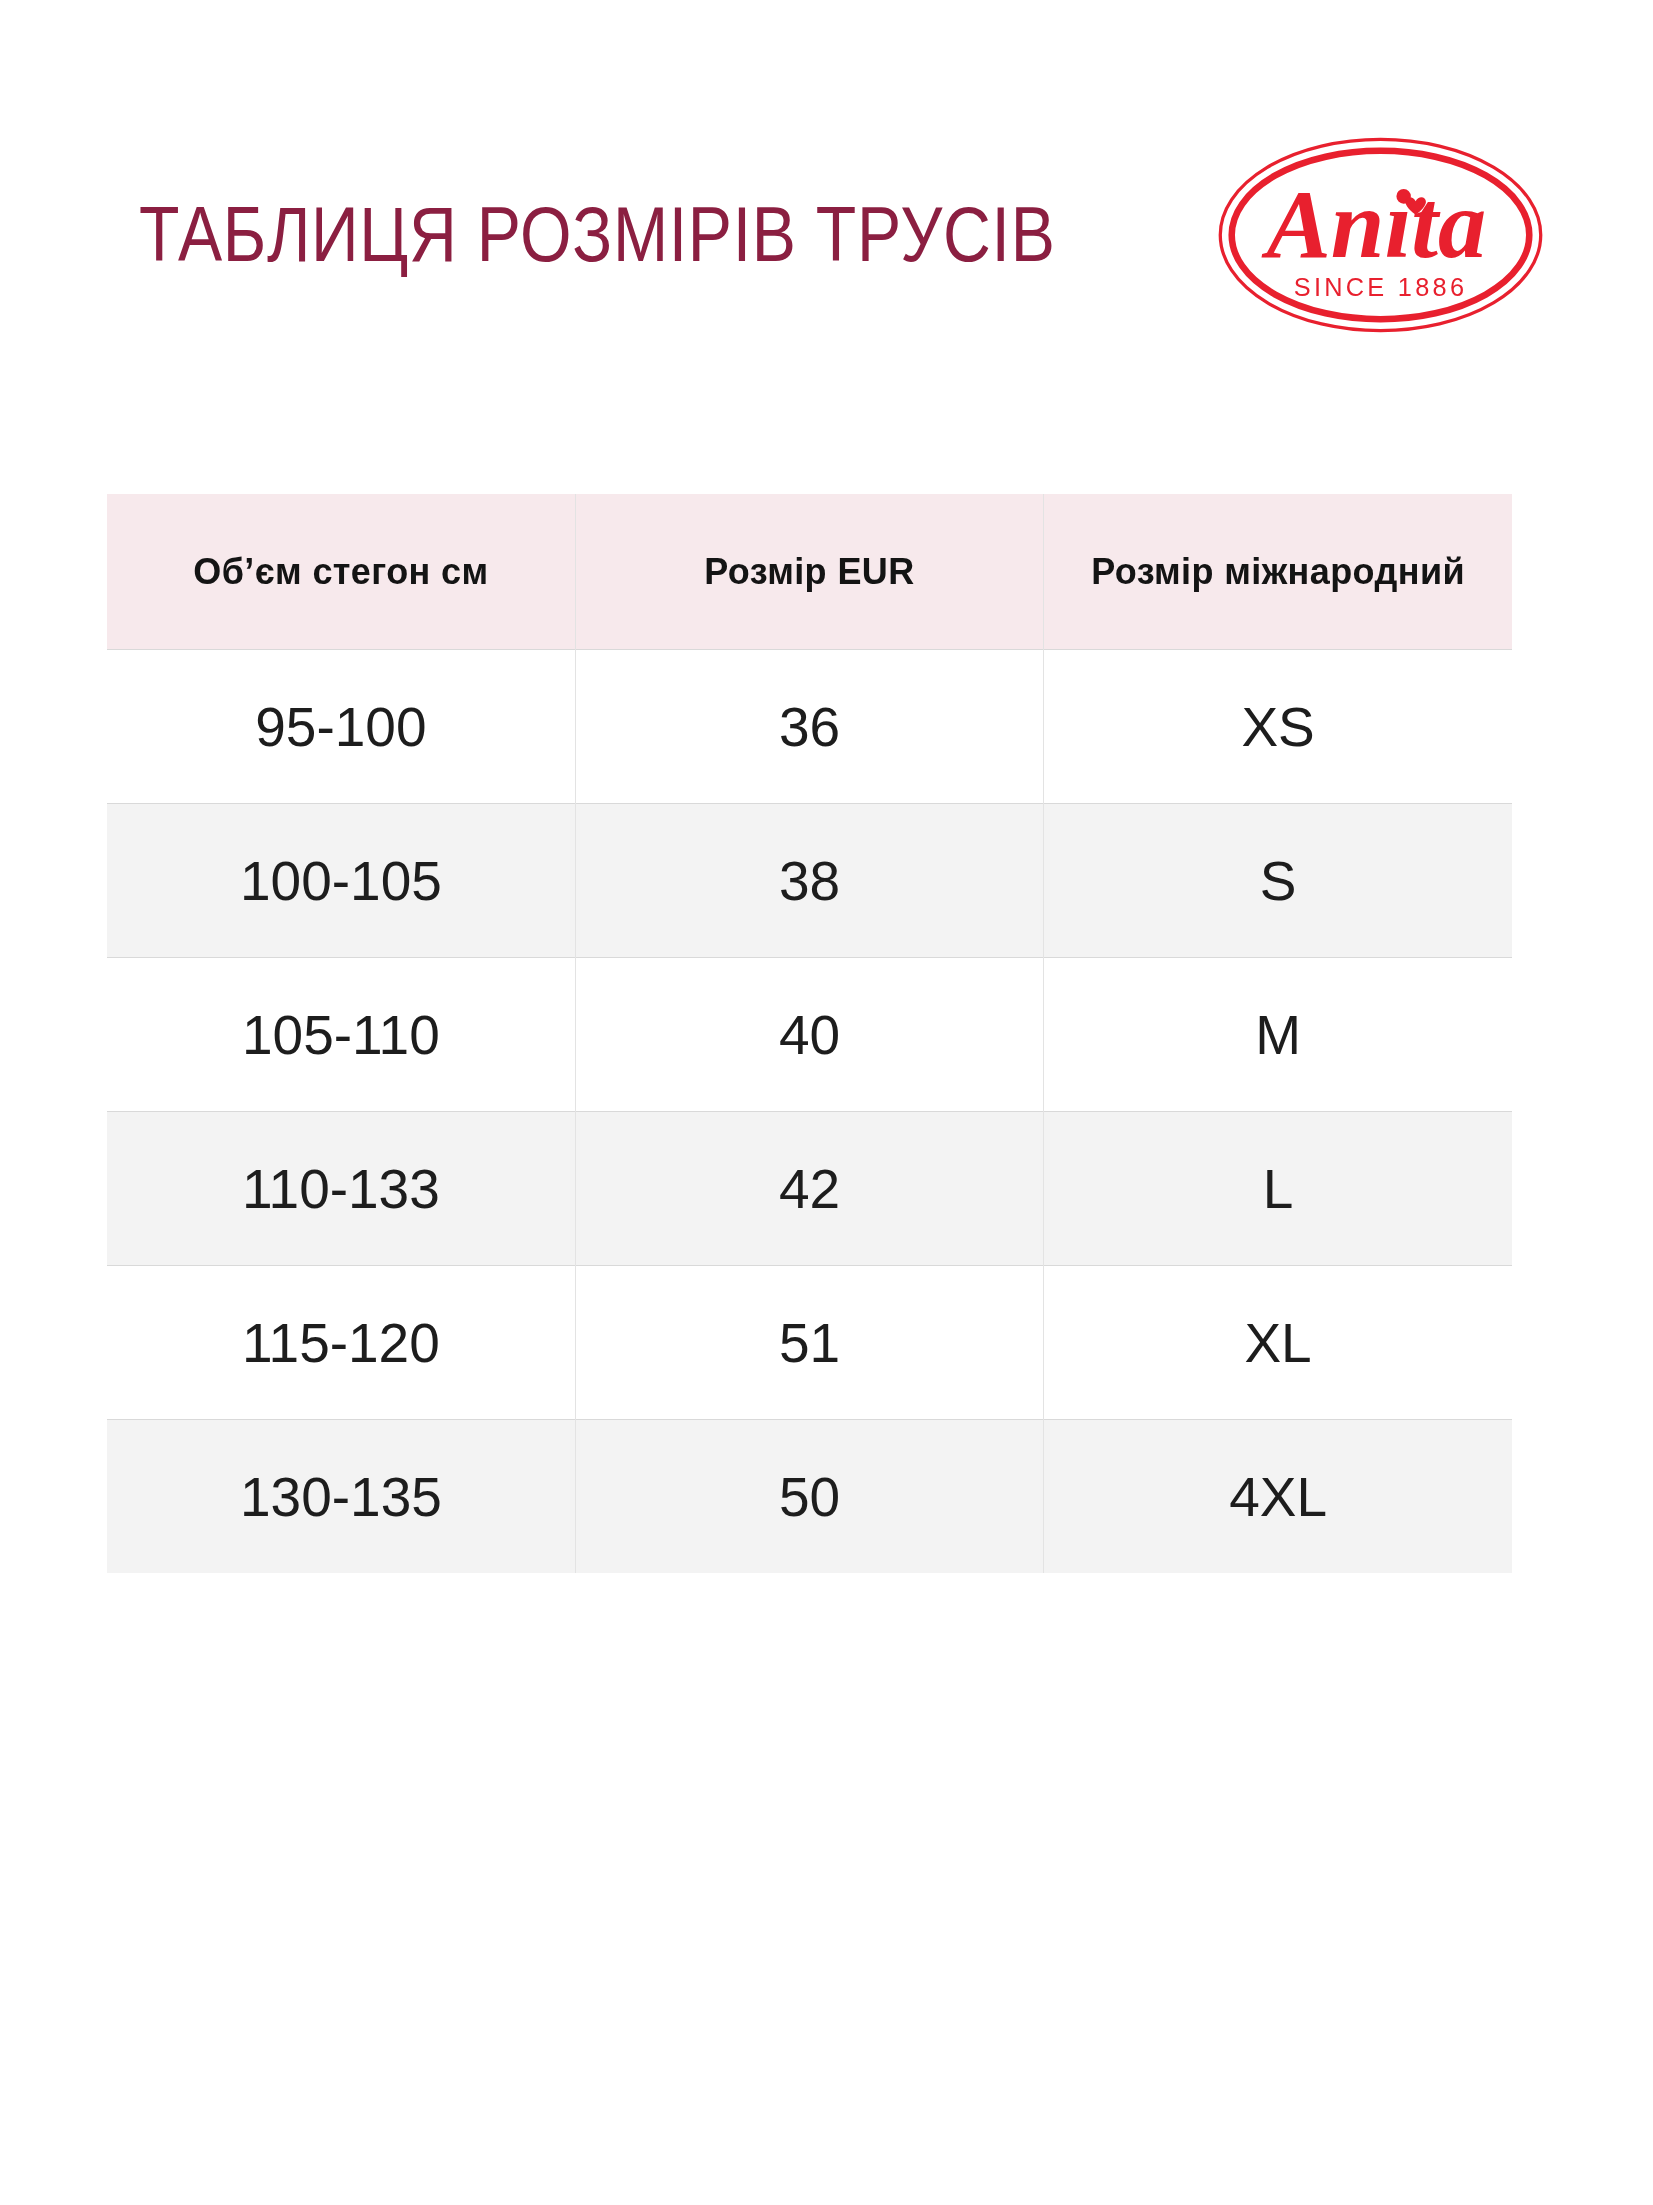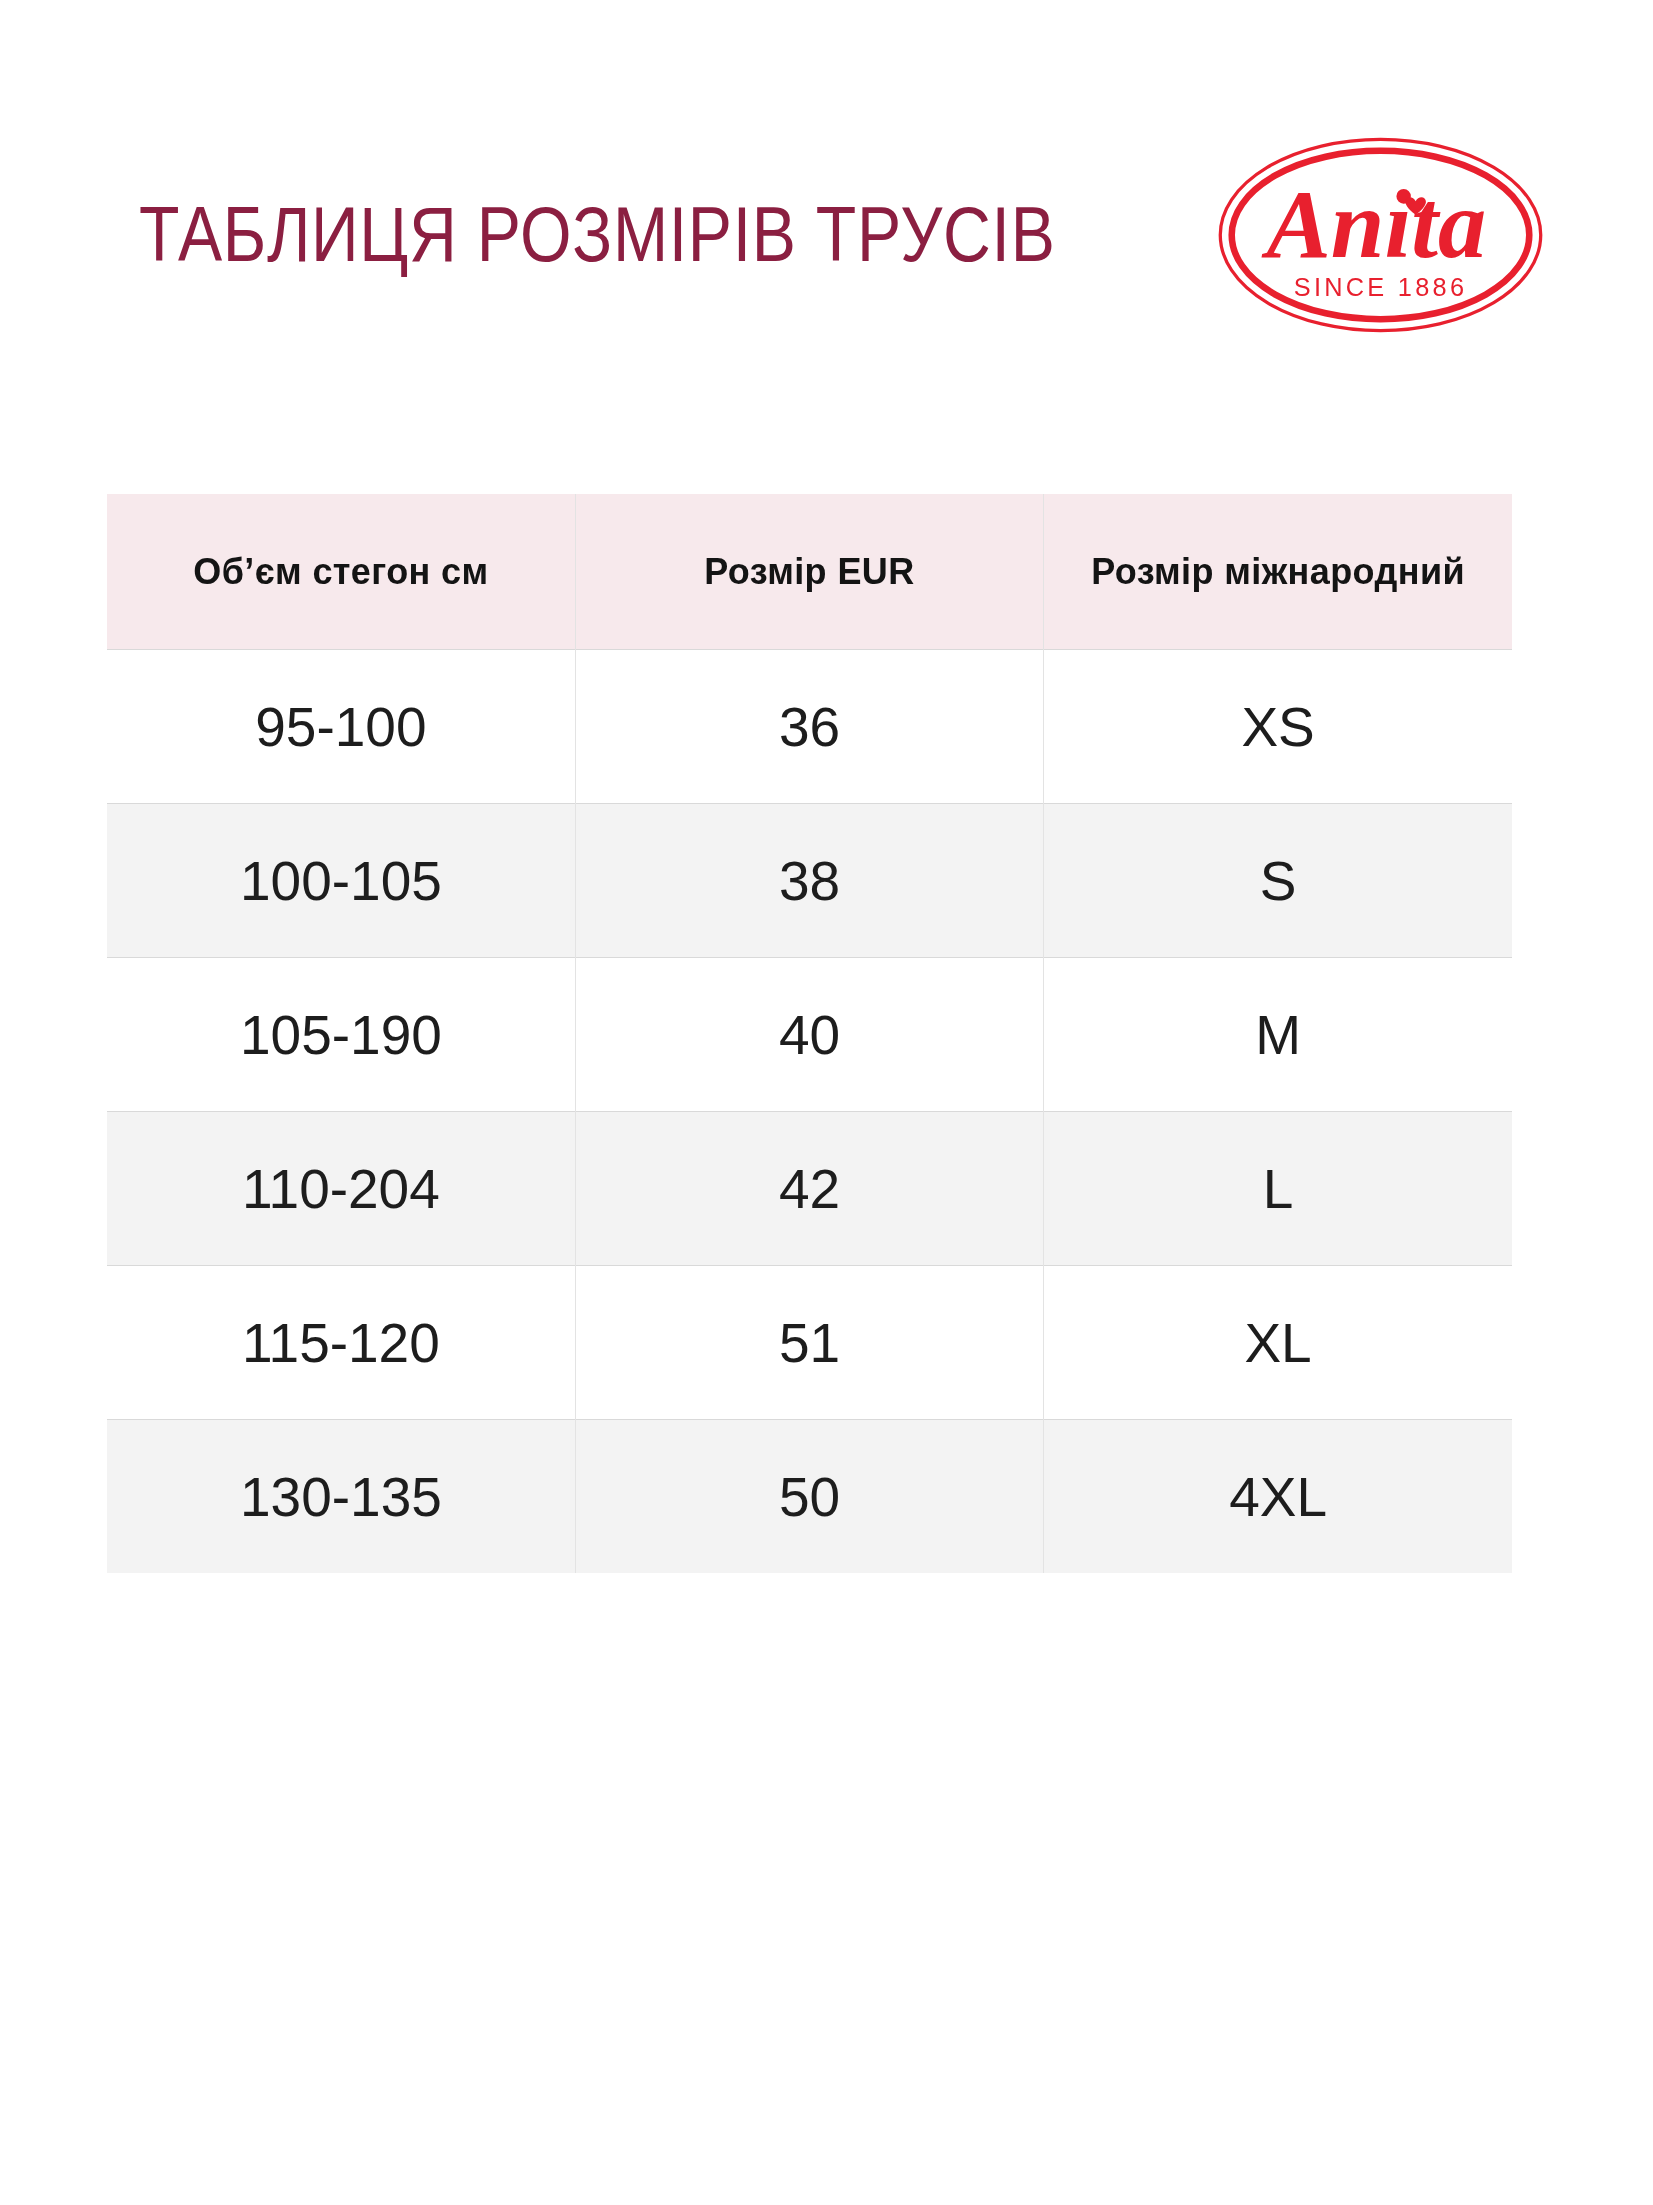--- a/index.html
+++ b/index.html
@@ -101,26 +101,26 @@
         <td>95-100</td>
         <td>36</td>
         <td>XS</td>
       </tr>
       <tr>
         <td>100-105</td>
         <td>38</td>
         <td>S</td>
       </tr>
       <tr>
-        <td>105-190</td>
+        <td>105-110</td>
         <td>40</td>
         <td>M</td>
       </tr>
       <tr>
-        <td>110-204</td>
+        <td>110-133</td>
         <td>42</td>
         <td>L</td>
       </tr>
       <tr>
         <td>115-120</td>
         <td>51</td>
         <td>XL</td>
       </tr>
       <tr>
         <td>130-135</td>

